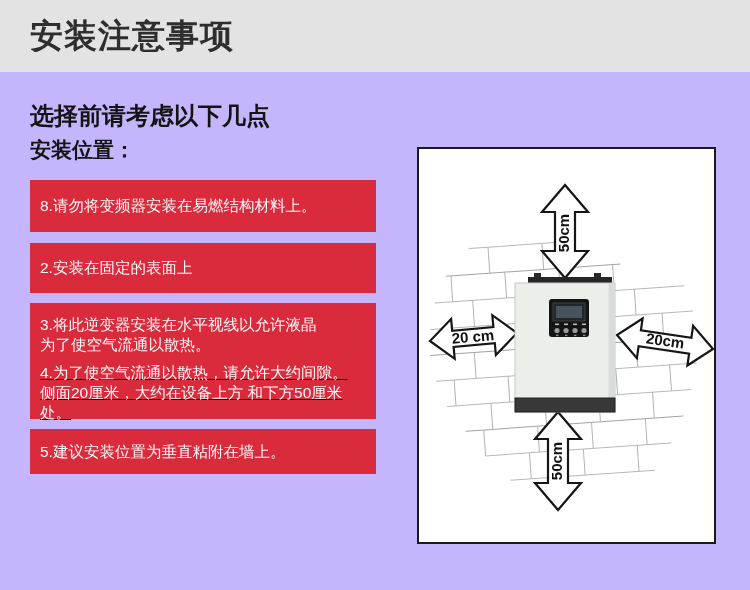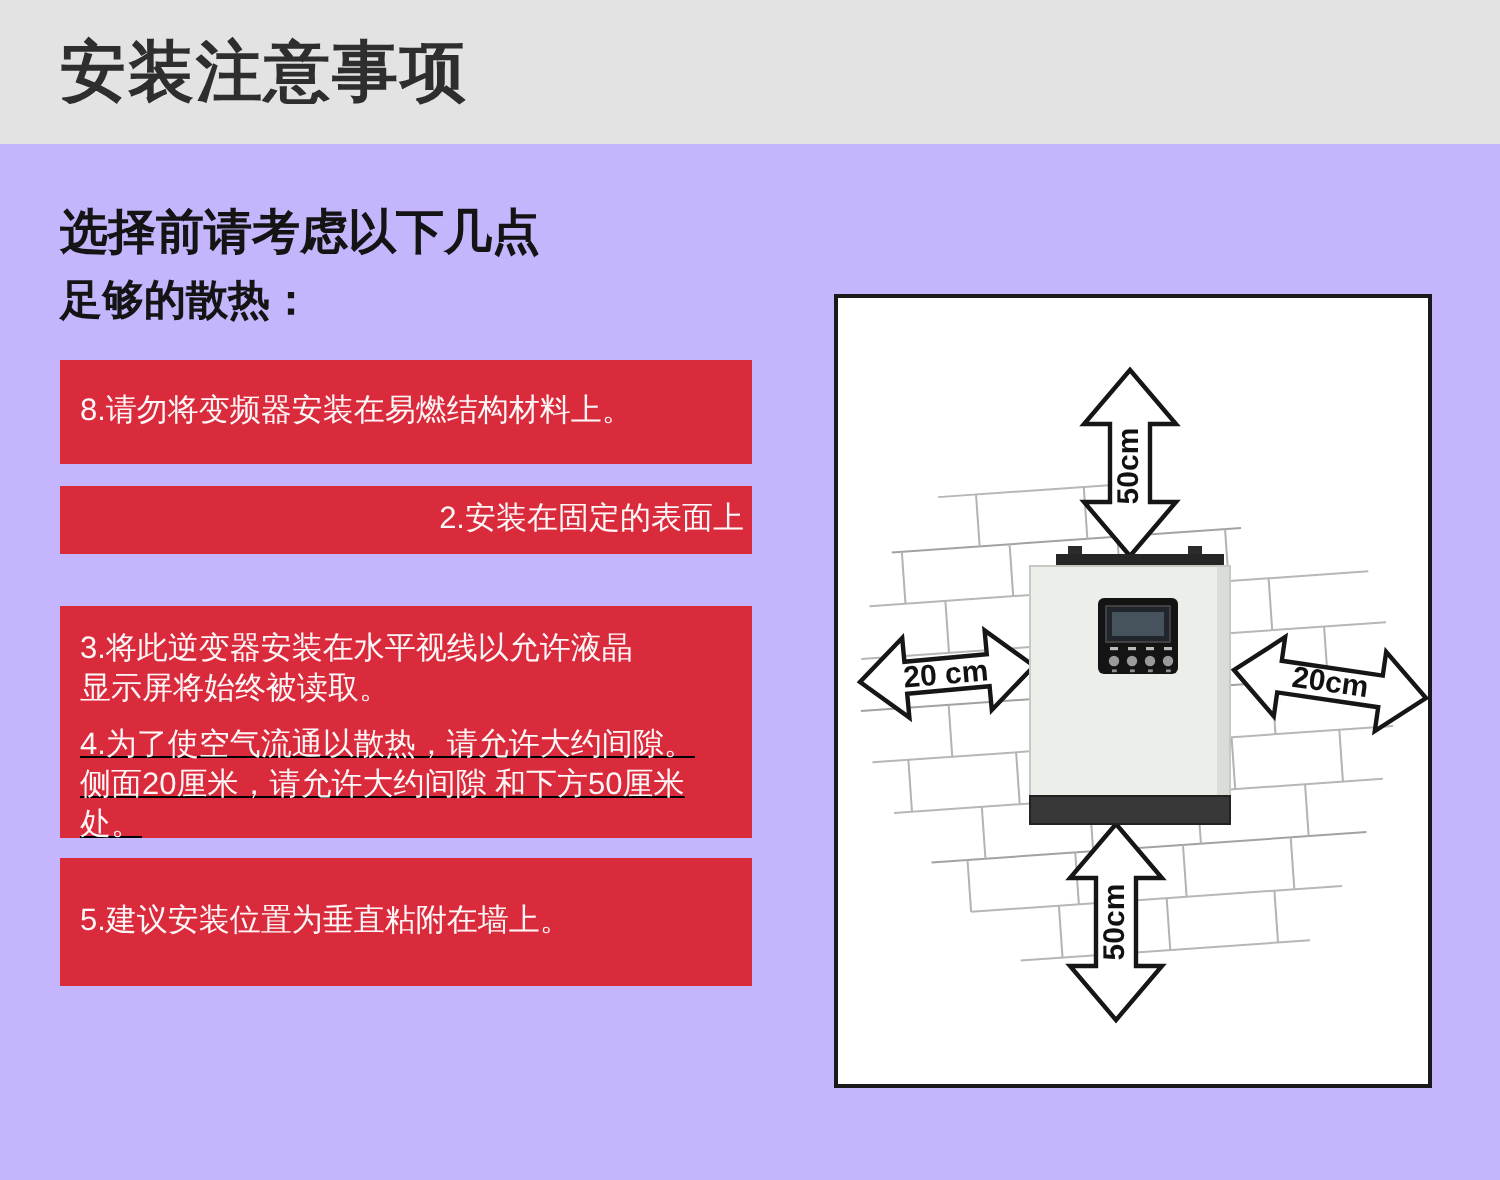--- a/index.html
+++ b/index.html
@@ -46,37 +46,37 @@
 </head>
 <body>
 
 <div class="page">
 
   <div class="header">
     <h1>安装注意事项</h1>
   </div>
 
   <div class="intro-line1">选择前请考虑以下几点</div>
-  <div class="intro-line2">足够的散热：</div>
+  <div class="intro-line2">安装位置：</div>
 
   <div class="note" style="top:180px;height:52px;">
     <span>8.请勿将变频器安装在易燃结构材料上。</span>
   </div>
-  <div class="note" style="top:243px;height:34px;text-align:right;">
+  <div class="note" style="top:243px;height:50px;">
     <span>2.安装在固定的表面上</span>
   </div>
   <div class="note" style="top:303px;height:64px;">
     <span>3.将此逆变器安装在水平视线以允许液晶</span>
-    <span>显示屏将始终被读取。</span>
+    <span>为了使空气流通以散热。</span>
   </div>
   <div class="note" style="top:367px;height:52px;text-decoration:underline;">
     <span>4.为了使空气流通以散热，请允许大约间隙。</span>
-    <span>侧面20厘米，请允许大约间隙 和下方50厘米处。</span>
+    <span>侧面20厘米，大约在设备上方 和下方50厘米处。</span>
   </div>
-  <div class="note" style="top:429px;height:64px;">
+  <div class="note" style="top:429px;height:45px;">
     <span>5.建议安装位置为垂直粘附在墙上。</span>
   </div>
 
   <svg class="diagram" viewBox="0 0 299 397">
 
     <rect x="1" y="1" width="297" height="395" fill="#ffffff" stroke="#1a1a1a" stroke-width="2"></rect>
 
     <g id="wall" transform="rotate(-4 150 212)">
         <line x1="60" y1="95" x2="160" y2="95" stroke="#b6b8b5" stroke-width="1"></line>
         <line x1="35" y1="121" x2="210" y2="121" stroke="#a0a3a0" stroke-width="1"></line>

